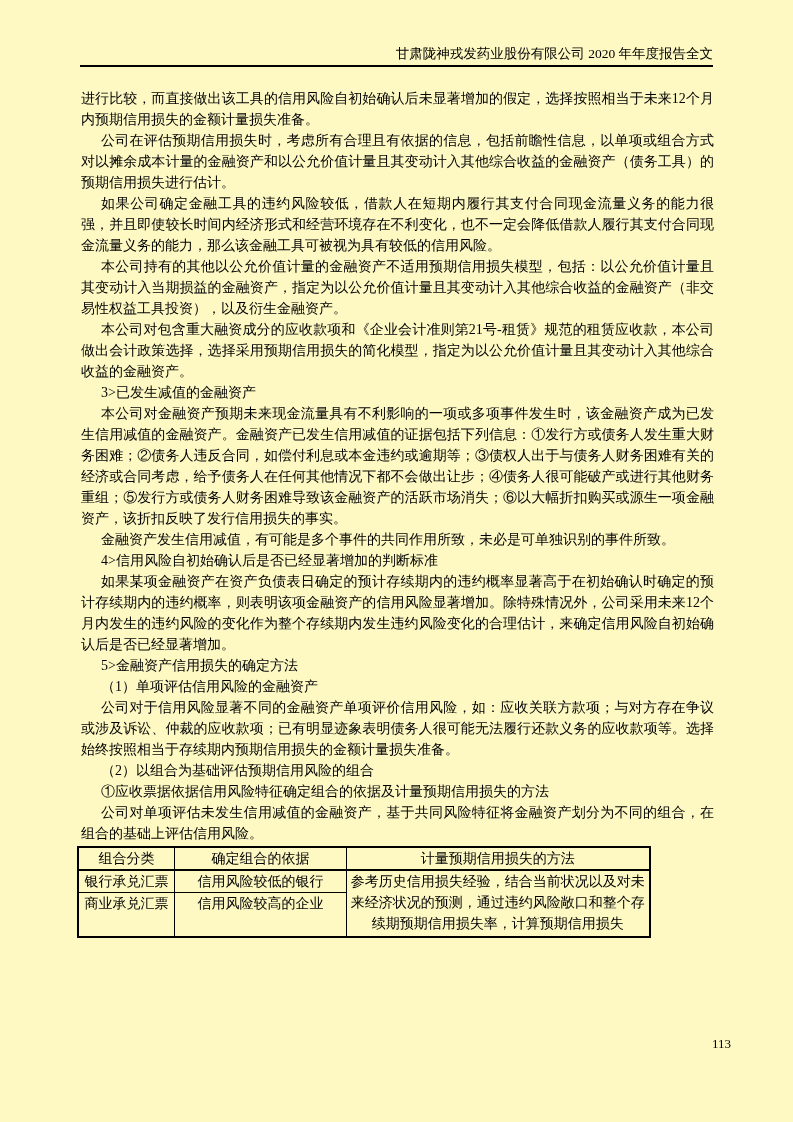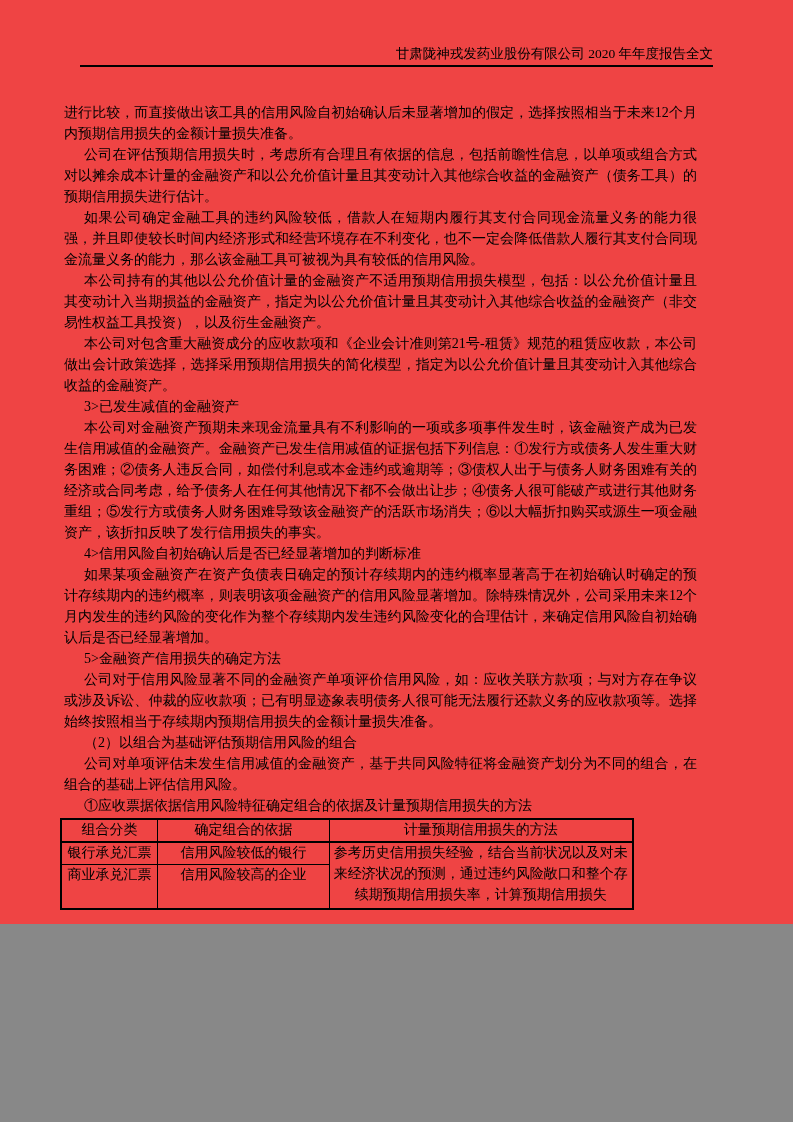--- a/index.html
+++ b/index.html
@@ -1,62 +1,60 @@
 <!DOCTYPE html>
 <html><head>
 <meta charset="utf-8">
 <style>
   * { margin: 0; padding: 0; box-sizing: border-box; }
   html, body { background: #888; }
   .page {
     position: relative;
     width: 793px;
-    height: 924px;
+    height: 1122px;
     margin: 0 auto;
-    background: #ef4444;
+    background: #fef9c3;
     font-family: "Liberation Serif", "DejaVu Serif", serif;
     color: #000000;
     overflow: hidden;
     padding-left: 46px;
   }
   .page-header {
     position: absolute;
     left: 80px;
     right: 80px;
     top: 45px;
     text-align: right;
     font-size: 13.5px;
     line-height: 17px;
     padding-bottom: 3px;
     border-bottom: 2px solid #000000;
   }
   .content {
     position: absolute;
-    left: 64px;
+    left: 81px;
     top: 88px;
     width: 633px;
     font-size: 14px;
     line-height: 21px;
     text-align: justify;
     letter-spacing: 0;
-    margin-top: 14px;
   }
   .content p {
     margin: 0;
     text-indent: 20px;
   }
   .content p.no-indent { text-indent: 0; }
   table.doc-table {
     border-collapse: collapse;
     width: 574px;
     margin-left: -4px;
     margin-top: 2px;
     border: 2px solid #000000;
     font-size: 14px;
-    font-family: Liberation Mono, monospace;
   }
   table.doc-table th, table.doc-table td {
     border: 1px solid #000000;
     font-weight: normal;
     line-height: 21px;
     padding: 0 4px;
     text-align: center;
     vertical-align: top;
   }
   table.doc-table th {
@@ -84,27 +82,29 @@
   </div>
 
   <div class="content">
     <p class="no-indent">进行比较，而直接做出该工具的信用风险自初始确认后未显著增加的假定，选择按照相当于未来12个月内预期信用损失的金额计量损失准备。</p>
     <p>公司在评估预期信用损失时，考虑所有合理且有依据的信息，包括前瞻性信息，以单项或组合方式对以摊余成本计量的金融资产和以公允价值计量且其变动计入其他综合收益的金融资产（债务工具）的预期信用损失进行估计。</p>
     <p>如果公司确定金融工具的违约风险较低，借款人在短期内履行其支付合同现金流量义务的能力很强，并且即使较长时间内经济形式和经营环境存在不利变化，也不一定会降低借款人履行其支付合同现金流量义务的能力，那么该金融工具可被视为具有较低的信用风险。</p>
     <p>本公司持有的其他以公允价值计量的金融资产不适用预期信用损失模型，包括：以公允价值计量且其变动计入当期损益的金融资产，指定为以公允价值计量且其变动计入其他综合收益的金融资产（非交易性权益工具投资），以及衍生金融资产。</p>
     <p>本公司对包含重大融资成分的应收款项和《企业会计准则第21号-租赁》规范的租赁应收款，本公司做出会计政策选择，选择采用预期信用损失的简化模型，指定为以公允价值计量且其变动计入其他综合收益的金融资产。</p>
     <p>3&gt;已发生减值的金融资产</p>
     <p>本公司对金融资产预期未来现金流量具有不利影响的一项或多项事件发生时，该金融资产成为已发生信用减值的金融资产。金融资产已发生信用减值的证据包括下列信息：①发行方或债务人发生重大财务困难；②债务人违反合同，如偿付利息或本金违约或逾期等；③债权人出于与债务人财务困难有关的经济或合同考虑，给予债务人在任何其他情况下都不会做出让步；④债务人很可能破产或进行其他财务重组；⑤发行方或债务人财务困难导致该金融资产的活跃市场消失；⑥以大幅折扣购买或源生一项金融资产，该折扣反映了发行信用损失的事实。</p>
+    <p>金融资产发生信用减值，有可能是多个事件的共同作用所致，未必是可单独识别的事件所致。</p>
     <p>4&gt;信用风险自初始确认后是否已经显著增加的判断标准</p>
     <p>如果某项金融资产在资产负债表日确定的预计存续期内的违约概率显著高于在初始确认时确定的预计存续期内的违约概率，则表明该项金融资产的信用风险显著增加。除特殊情况外，公司采用未来12个月内发生的违约风险的变化作为整个存续期内发生违约风险变化的合理估计，来确定信用风险自初始确认后是否已经显著增加。</p>
     <p>5&gt;金融资产信用损失的确定方法</p>
+    <p>（1）单项评估信用风险的金融资产</p>
     <p>公司对于信用风险显著不同的金融资产单项评价信用风险，如：应收关联方款项；与对方存在争议或涉及诉讼、仲裁的应收款项；已有明显迹象表明债务人很可能无法履行还款义务的应收款项等。选择始终按照相当于存续期内预期信用损失的金额计量损失准备。</p>
     <p>（2）以组合为基础评估预期信用风险的组合</p>
+    <p>①应收票据依据信用风险特征确定组合的依据及计量预期信用损失的方法</p>
     <p>公司对单项评估未发生信用减值的金融资产，基于共同风险特征将金融资产划分为不同的组合，在组合的基础上评估信用风险。</p>
-    <p>①应收票据依据信用风险特征确定组合的依据及计量预期信用损失的方法</p>
 
     <table class="doc-table">
       <colgroup>
         <col style="width:97px">
         <col style="width:172px">
         <col style="width:305px">
       </colgroup>
       <thead>
         <tr>
           <th>组合分类</th>

